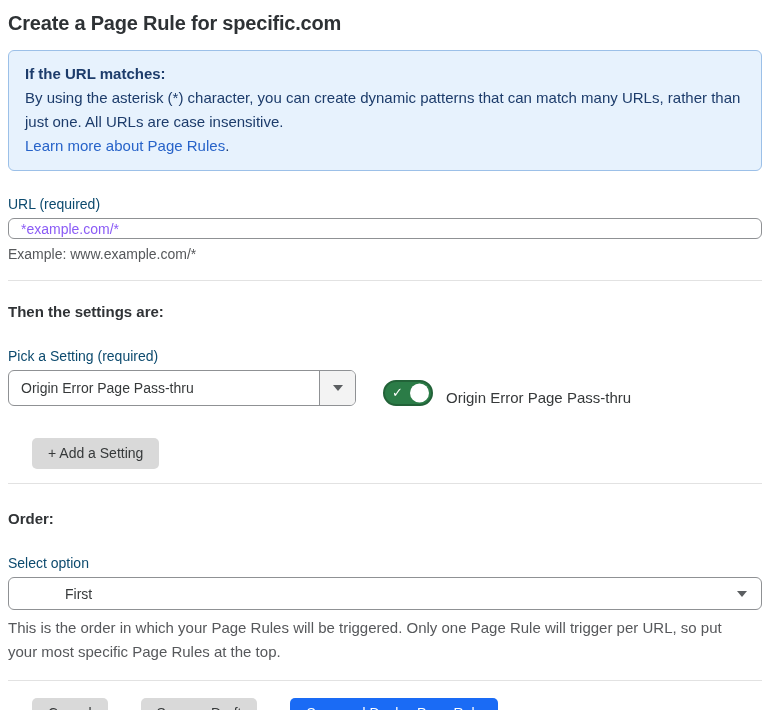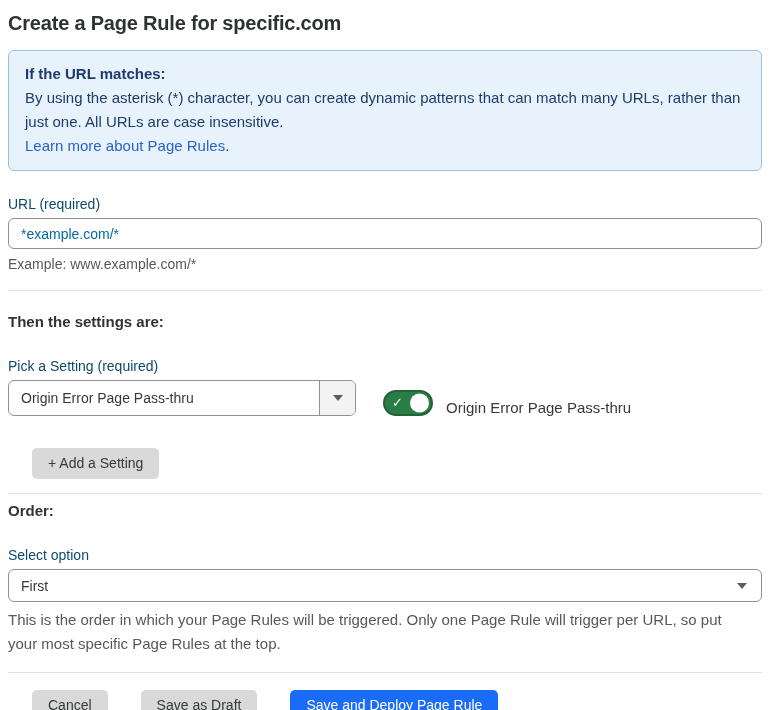--- a/index.html
+++ b/index.html
@@ -31,23 +31,23 @@
   }
   .info-box .info-heading { font-weight: bold; }
   .info-box a.info-link {
     color: #2763c9; cursor: pointer;
   }
 
   .field-label {
     font-size: 14px; color: #0c4a6e; margin-top: 26px; margin-bottom: 6px;
   }
   .text-input {
-    width: 100%; height: 31px;
+    width: 100%; height: 21px;
     border: 1px solid #8f9194; border-radius: 6px;
-    padding: 0 12px; font-size: 14px; color: #0369a1;
+    padding: 0 12px; font-size: 14px; color: #8b5cf6;
     font-family: "Liberation Sans", "DejaVu Sans", sans-serif;
     background: #ffffff; outline: none;
   }
   .hint-text { font-size: 14px; color: #56585b; margin-top: 7px; }
 
   .divider { border: none; border-top: 1px solid #e2e2e2; margin: 18px 0 0 0; }
 
   .section-heading {
     font-size: 15px; font-weight: bold; color: #303336; margin-top: 22px;
   }
@@ -69,21 +69,21 @@
     width: 36px; border-left: 1px solid #8f9194;
     background: #f3f3f3;
     display: flex; align-items: center; justify-content: center;
   }
   .caret-down {
     width: 0; height: 0;
     border-left: 5px solid transparent;
     border-right: 5px solid transparent;
     border-top: 6px solid #5b5e61;
   }
-  .order-select { width: 100%; height: 33px; position: relative; }
+  .order-select { width: 100%; height: 33px; position: relative; padding-left: 44px; }
   .order-select .select-arrow-plain {
     display: flex; align-items: center; padding-right: 14px;
   }
 
   .toggle {
     margin-left: 27px;
     width: 50px; height: 26px;
     background: #2b7c47;
     border: 2px solid #226238;
     border-radius: 13px;
@@ -157,21 +157,21 @@
       <span class="toggle-check">✓</span>
       <span class="toggle-knob"></span>
     </div>
     <div class="toggle-label">Origin Error Page Pass-thru</div>
   </div>
 
   <button class="btn btn-add">+ Add a Setting</button>
 
   <hr class="divider" style="margin-top:14px">
 
-  <div class="section-heading" style="margin-top:8px">Order:</div>
+  <div class="section-heading" style="margin-top:26px">Order:</div>
 
   <div class="field-label" style="margin-top:28px">Select option</div>
 
   <div class="select-control order-select">
     <div class="select-value">First</div>
     <div class="select-arrow-plain">
       <div class="caret-down"></div>
     </div>
   </div>
 

